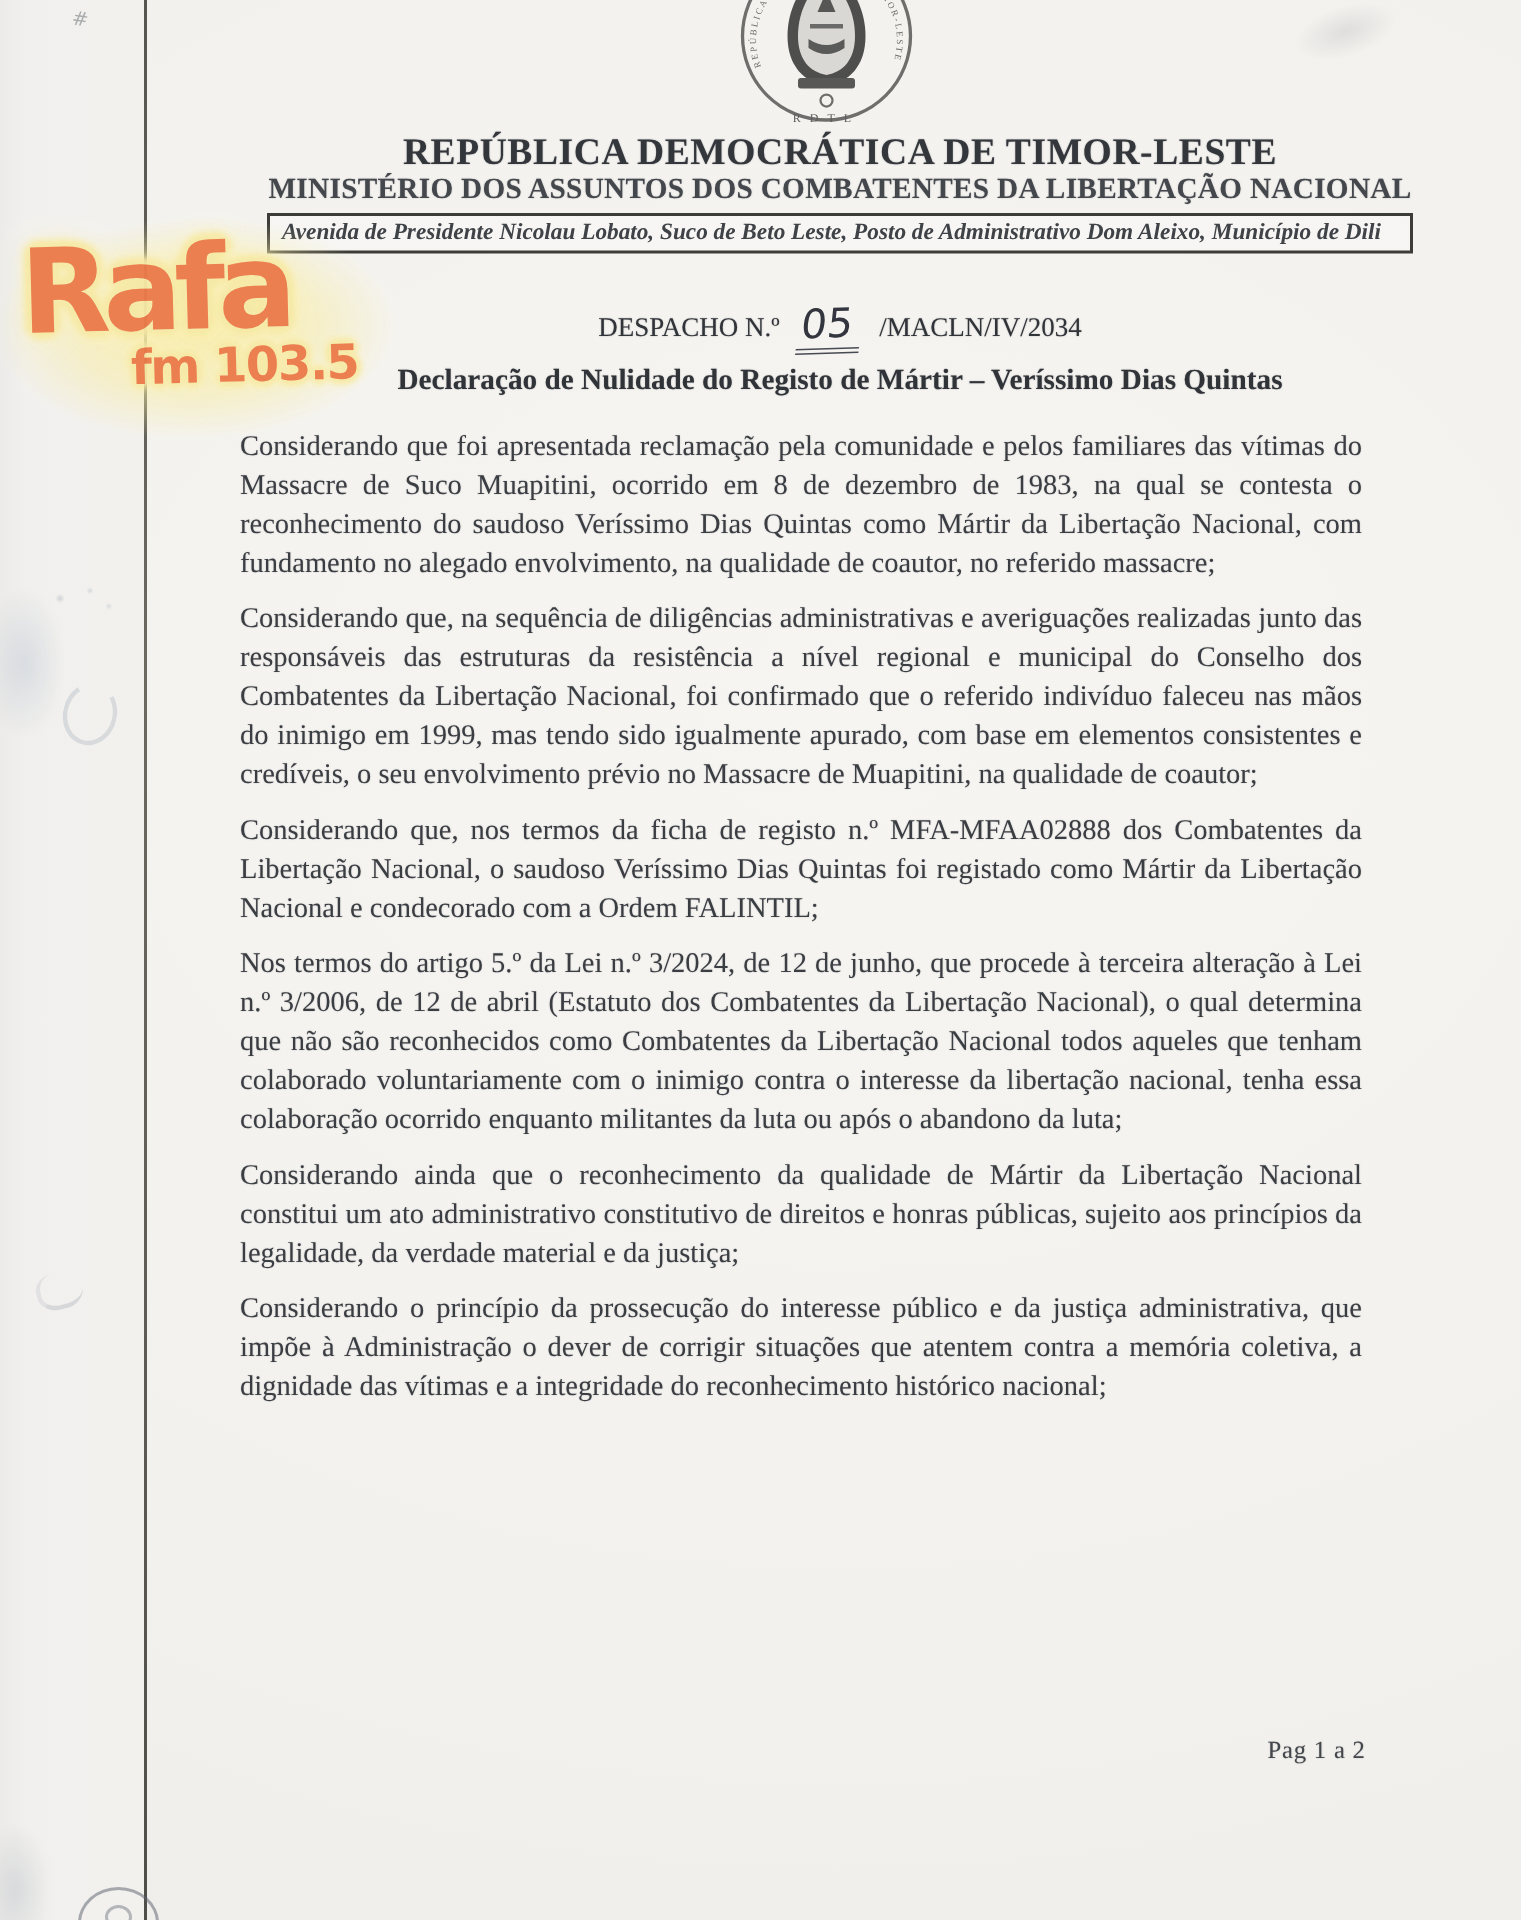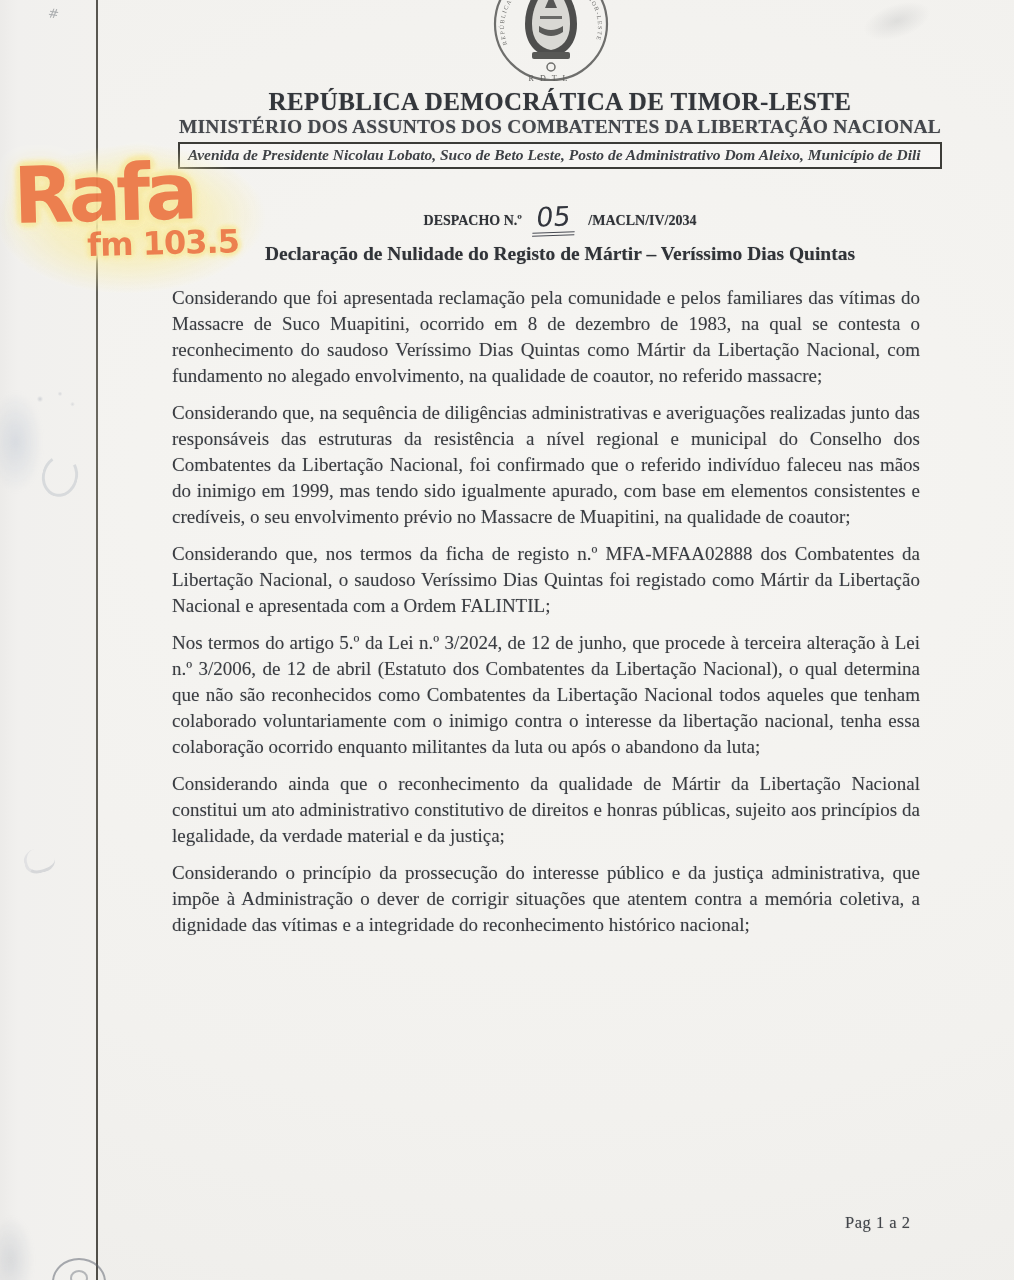--- a/index.html
+++ b/index.html
@@ -127,53 +127,53 @@
     font-size: 15.5px; font-weight: bold; font-style: italic;
     color: #3f4246; text-align: left;
   }
 
   
   .title-row {
     position: absolute; left: 100px; top: 200px; width: 920px;
     display: flex; justify-content: center; align-items: baseline; gap: 12px;
   }
   .title-prefix, .title-suffix {
-    font-size: 14px; font-weight: bold; color: #303338;
+    font-size: 18px; font-weight: normal; color: #303338;
     text-shadow: 0 0 1px rgba(48,51,56,0.4);
   }
   .hand-number {
     display: inline-block;
     font-family: "DejaVu Sans", sans-serif;
     font-size: 27px; color: #33363e;
     transform: skewX(-8deg) rotate(-2deg);
     padding: 0 6px 0 2px;
     border-bottom: 4px double #474a52;
     position: relative; top: 1px;
   }
   .subject {
     position: absolute; left: 100px; top: 243px; width: 920px;
     text-align: center; font-size: 19.5px; font-weight: bold; color: #303338;
     text-shadow: 0 0 1px rgba(48,51,56,0.4);
   }
 
   
   .body-text {
-    position: absolute; left: 172px; top: 285px; width: 748px;
+    position: absolute; left: 160px; top: 285px; width: 748px;
   }
   .body-text p {
     margin: 0 0 11px 0;
     font-size: 19px; line-height: 26px;
     text-align: justify;
     color: #3a3d42;
     text-shadow: 0 0 1px rgba(58,61,66,0.30);
   }
 
   
   .page-num {
-    position: absolute; left: 845px; top: 1213px;
+    position: absolute; left: 845px; top: 1157px;
     font-size: 16.5px; color: #43464b; letter-spacing: 0.5px;
     text-shadow: 0 0 1px rgba(67,70,75,0.35);
   }
 </style>
 </head>
 <body>
 
 <div class="page">
 
   <div class="left-margin"></div>
@@ -214,21 +214,21 @@
     <span class="title-prefix">DESPACHO N.º</span>
     <span class="hand-number">05</span>
     <span class="title-suffix">/MACLN/IV/2034</span>
   </div>
 
   <div class="subject">Declaração de Nulidade do Registo de Mártir – Veríssimo Dias Quintas</div>
 
   <div class="body-text">
     <p>Considerando que foi apresentada reclamação pela comunidade e pelos familiares das vítimas do Massacre de Suco Muapitini, ocorrido em 8 de dezembro de 1983, na qual se contesta o reconhecimento do saudoso Veríssimo Dias Quintas como Mártir da Libertação Nacional, com fundamento no alegado envolvimento, na qualidade de coautor, no referido massacre;</p>
     <p>Considerando que, na sequência de diligências administrativas e averiguações realizadas junto das responsáveis das estruturas da resistência a nível regional e municipal do Conselho dos Combatentes da Libertação Nacional, foi confirmado que o referido indivíduo faleceu nas mãos do inimigo em 1999, mas tendo sido igualmente apurado, com base em elementos consistentes e credíveis, o seu envolvimento prévio no Massacre de Muapitini, na qualidade de coautor;</p>
-    <p>Considerando que, nos termos da ficha de registo n.º MFA-MFAA02888 dos Combatentes da Libertação Nacional, o saudoso Veríssimo Dias Quintas foi registado como Mártir da Libertação Nacional e apresentada com a Ordem FALINTIL;</p>
+    <p>Considerando que, nos termos da ficha de registo n.º MFA-MFAA02888 dos Combatentes da Libertação Nacional, o saudoso Veríssimo Dias Quintas foi registado como Mártir da Libertação Nacional e condecorado com a Ordem FALINTIL;</p>
     <p>Nos termos do artigo 5.º da Lei n.º 3/2024, de 12 de junho, que procede à terceira alteração à Lei n.º 3/2006, de 12 de abril (Estatuto dos Combatentes da Libertação Nacional), o qual determina que não são reconhecidos como Combatentes da Libertação Nacional todos aqueles que tenham colaborado voluntariamente com o inimigo contra o interesse da libertação nacional, tenha essa colaboração ocorrido enquanto militantes da luta ou após o abandono da luta;</p>
     <p>Considerando ainda que o reconhecimento da qualidade de Mártir da Libertação Nacional constitui um ato administrativo constitutivo de direitos e honras públicas, sujeito aos princípios da legalidade, da verdade material e da justiça;</p>
     <p>Considerando o princípio da prossecução do interesse público e da justiça administrativa, que impõe à Administração o dever de corrigir situações que atentem contra a memória coletiva, a dignidade das vítimas e a integridade do reconhecimento histórico nacional;</p>
   </div>
 
   <div class="page-num">Pag 1 a 2</div>
 
   <div class="watermark">
     <div class="wm-halo"></div>
     <div class="wm-brand">Rafa</div>

